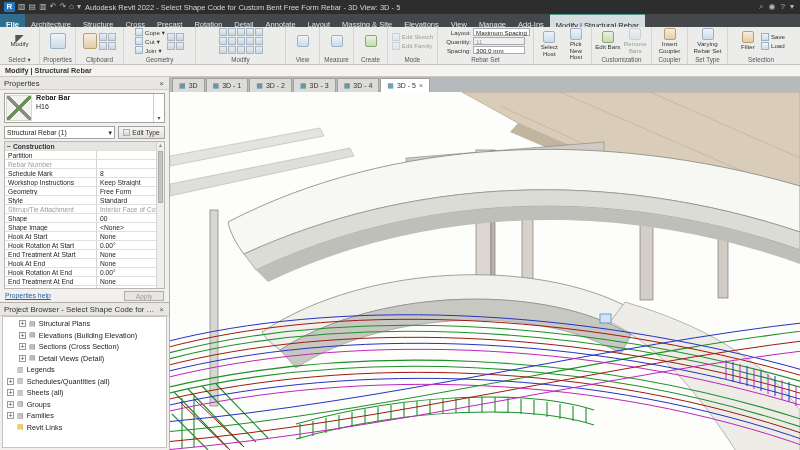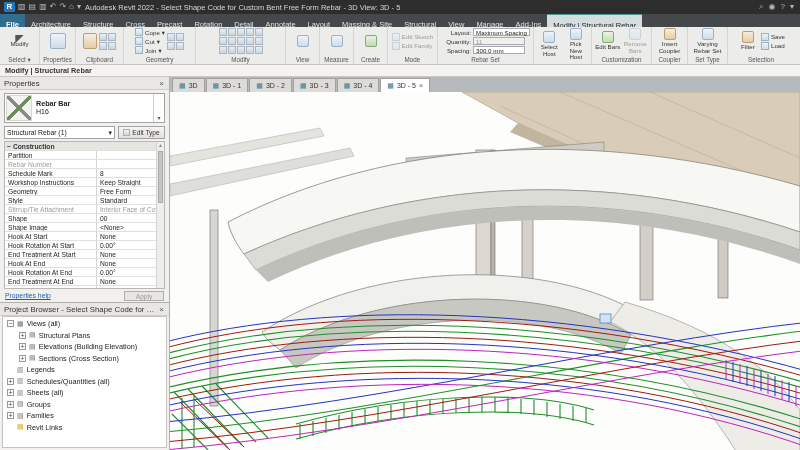--- a/index.html
+++ b/index.html
@@ -47,21 +47,21 @@
 
   
   .main { flex:1; display:flex; overflow:hidden; }
   .leftcol { width:170px; flex:none; display:flex; flex-direction:column; background:#e8e6e3; border-right:1px solid #b2b0ac; overflow:hidden; }
 
   
   .props { height:226px; flex:none; display:flex; flex-direction:column; background:#f1f0ee; border-bottom:1px solid #b2b0ac; overflow:hidden; }
   .palhead { height:13px; background:#e9e7e4; border-bottom:1px solid #cfcdc9; display:flex; align-items:center; font-size:7.8px; color:#333; padding:0 4px; flex:none; }
   .palhead .htitle { flex:1; white-space:nowrap; overflow:hidden; text-overflow:ellipsis; }
   .hx { color:#555; font-size:8px; padding:0 1px; }
-  .typesel { margin:3px 4px 2px 4px; background:#fff; border:1px solid #a5a3a0; height:30px; display:flex; align-items:center; flex:none; }
+  .typesel { margin:3px 4px 2px 4px; background:#fff; border:1px solid #a5a3a0; height:30px; display:flex; flex:none; }
   .typeimg { width:26px; height:26px; margin:1px; background:
       linear-gradient(135deg, transparent 45%, #6b8f5a 45%, #6b8f5a 55%, transparent 55%),
       linear-gradient(45deg, transparent 45%, #8a8a86 45%, #8a8a86 55%, transparent 55%), #f2f2ef;
       border:1px solid #d8d6d2; flex:none; }
   .typetext { flex:1; padding-left:3px; font-size:7px; color:#222; line-height:8.5px; }
   .typetext .tname { font-weight:bold; font-size:7.2px; }
   .typedd { width:11px; align-self:stretch; border-left:1px solid #d0cecb; display:flex; align-items:flex-end; justify-content:center; font-size:6px; color:#555; padding-bottom:1px; }
   .filterrow { display:flex; gap:3px; margin:1px 4px 2px 4px; height:13px; flex:none; }
   .fselect { flex:1; background:#fff; border:1px solid #a5a3a0; font-size:6.8px; color:#222; display:flex; align-items:center; padding:0 2px; justify-content:space-between; }
   .edittype { width:47px; background:linear-gradient(#f6f5f3,#e3e1dd); border:1px solid #a5a3a0; font-size:6.6px; color:#333; display:flex; align-items:center; justify-content:center; gap:2px; }
@@ -127,21 +127,21 @@
     <div class="rtab file">File</div>
     <div class="rtab">Architecture</div>
     <div class="rtab">Structure</div>
     <div class="rtab">Cross</div>
     <div class="rtab">Precast</div>
     <div class="rtab">Rotation</div>
     <div class="rtab">Detail</div>
     <div class="rtab">Annotate</div>
     <div class="rtab">Layout</div>
     <div class="rtab">Massing &amp; Site</div>
-    <div class="rtab">Structural</div>
+    <div class="rtab">Elevations</div>
     <div class="rtab">View</div>
     <div class="rtab">Manage</div>
     <div class="rtab">Add-Ins</div>
     <div class="rtab contextual">Modify | Structural Rebar</div>
   </div>
 
   <div class="ribbon">
     <div class="rpanel" style="width:40px">
       <div class="rbody">
         <div class="bigbtn">
@@ -461,39 +461,39 @@
           <span class="applybtn">Apply</span>
         </div>
       </div>
 
       <div class="browser">
         <div class="palhead">
           <span class="htitle">Project Browser - Select Shape Code for Custom Bent Free F...</span>
           <span class="hx">×</span>
         </div>
         <div class="tree">
-          <div class="titem lvl0">
-              <span class="exp">−</span>
-              <span class="ticon">▦</span>
-              <span>Views (all)</span>
-            </div>
           <div class="titem lvl1">
               <span class="exp">+</span>
               <span class="ticon">▤</span>
               <span>Structural Plans</span>
             </div>
           <div class="titem lvl1">
               <span class="exp">+</span>
               <span class="ticon">▤</span>
               <span>Elevations (Building Elevation)</span>
             </div>
           <div class="titem lvl1">
               <span class="exp">+</span>
               <span class="ticon">▤</span>
               <span>Sections (Cross Section)</span>
+            </div>
+          <div class="titem lvl1">
+              <span class="exp">+</span>
+              <span class="ticon">▤</span>
+              <span>Detail Views (Detail)</span>
             </div>
           <div class="titem lvl0">
               <span class="noexp"></span>
               <span class="ticon">▥</span>
               <span>Legends</span>
             </div>
           <div class="titem lvl0">
               <span class="exp">+</span>
               <span class="ticon">▥</span>
               <span>Schedules/Quantities (all)</span>

